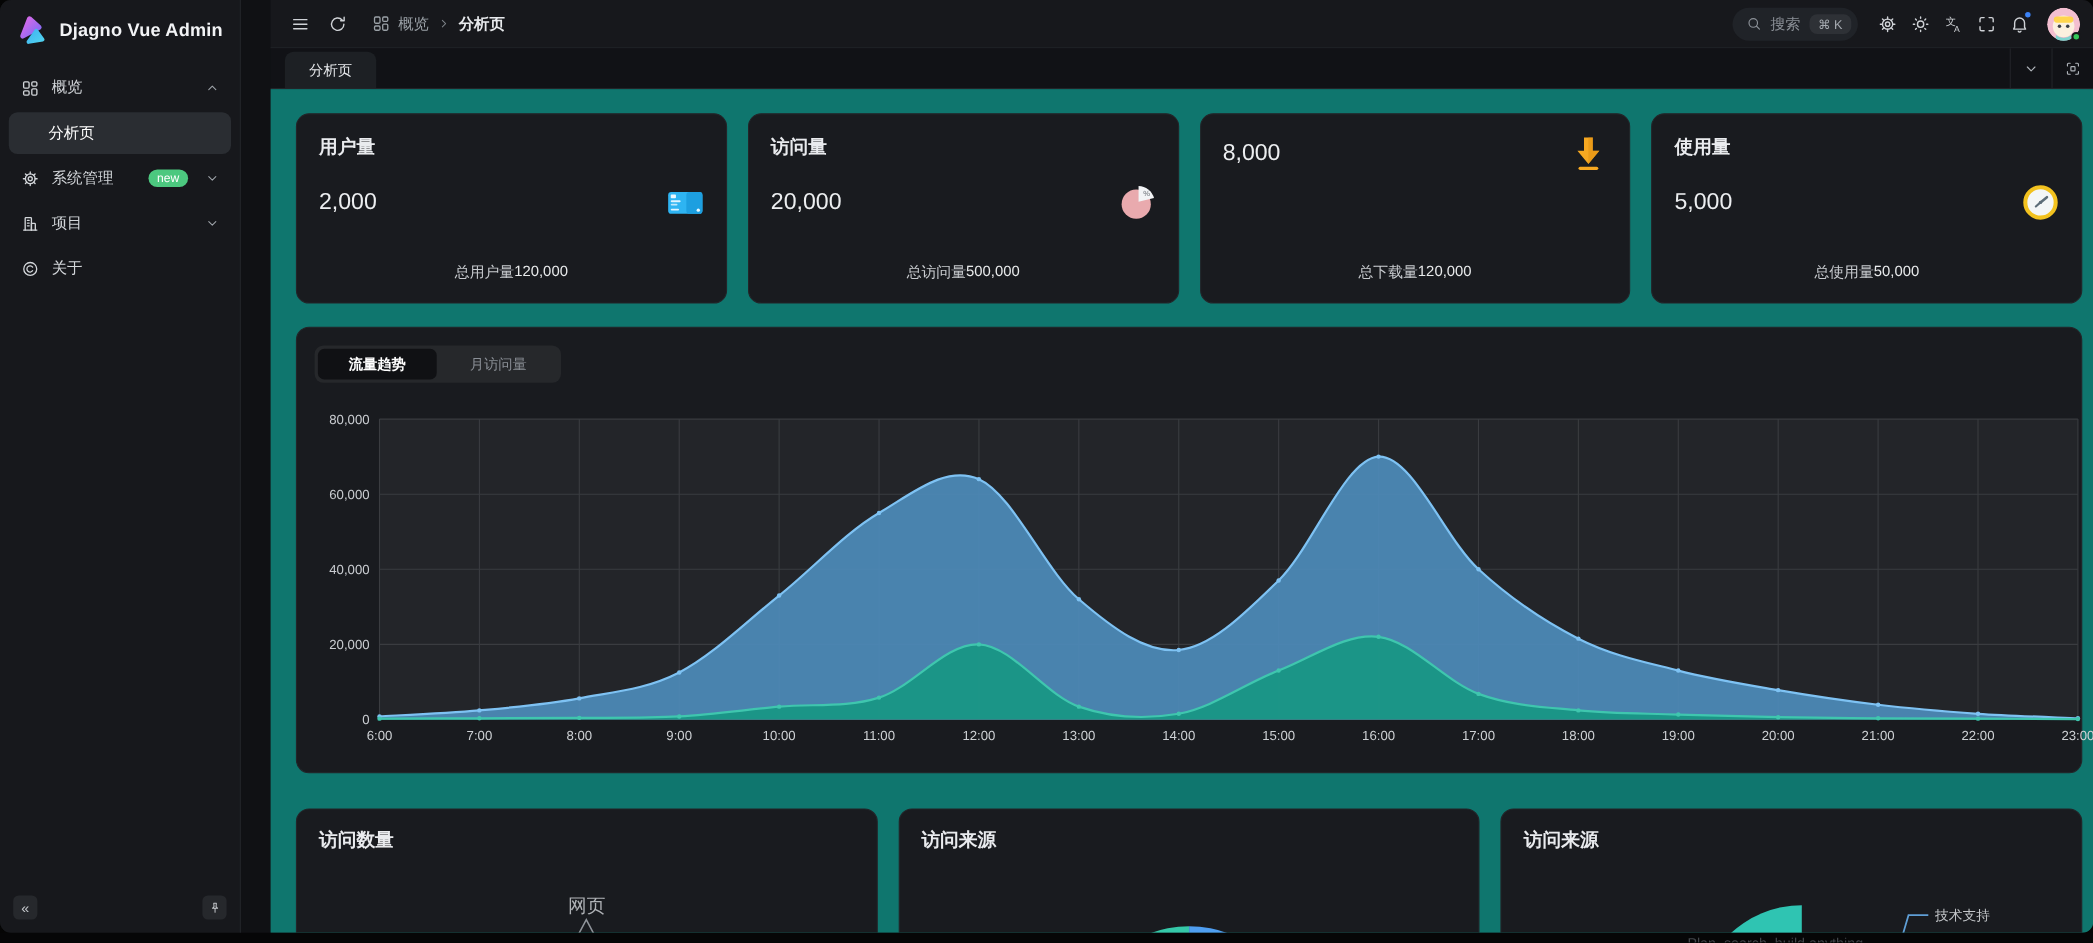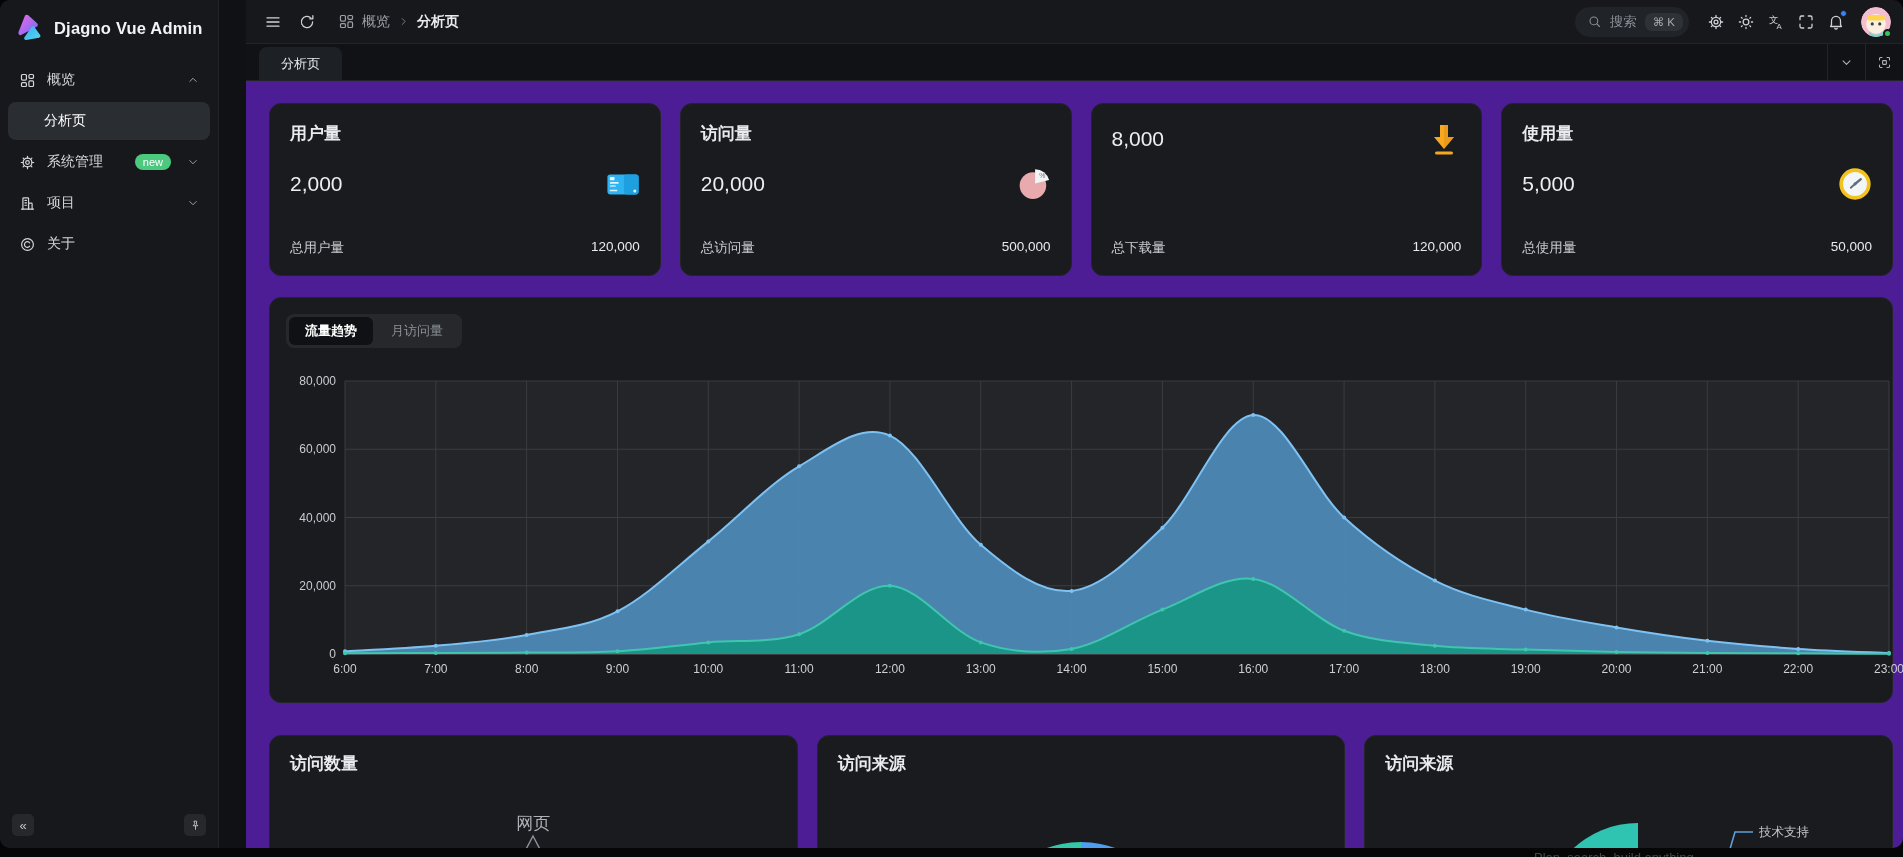--- a/index.html
+++ b/index.html
@@ -45,33 +45,33 @@
   .status-dot{position:absolute;right:-1px;bottom:-1px;width:9px;height:9px;border-radius:50%;border:2px solid #17181c;}
   .bell-wrap{position:relative;}
   .notif-dot{position:absolute;top:3px;right:4px;width:7px;height:7px;border-radius:50%;border:1.5px solid #17181c;}
   
   .tabbar{height:37px;background:#111216;border-bottom:1px solid #222428;display:flex;align-items:flex-end;}
   .tab{height:33px;margin-left:13px;background:#1d2024;border-radius:8px 8px 0 0;padding:0 22px;display:flex;align-items:center;color:#e8eaed;font-size:13px;cursor:pointer;}
   .tab-controls{margin-left:auto;height:100%;display:flex;}
   .tab-ctrl{width:38px;height:100%;border:none;border-left:1px solid #222428;background:transparent;color:#aeb3b9;display:flex;align-items:center;justify-content:center;padding:0;cursor:pointer;}
   .tab-ctrl svg{width:15px;height:15px;}
   
-  .content{flex:1;background:#4c1d95;padding:22px 10px 0 23px;overflow:hidden;}
+  .content{flex:1;background:#0f766e;padding:22px 10px 0 23px;overflow:hidden;}
   .card{background:#191b1f;border:1px solid #232529;border-radius:12px;}
   .stat-row{display:grid;grid-template-columns:repeat(4,1fr);gap:19px;}
   .stat-card{height:173px;padding:18px 20px;display:flex;flex-direction:column;justify-content:space-between;}
   .card-title{color:#e9ebee;font-size:17px;font-weight:700;margin:0;}
   .stat-mid{display:flex;align-items:center;justify-content:space-between;}
   .stat-value{color:#eceef0;font-size:21px;font-weight:500;}
   .stat-icon svg{width:34px;height:34px;display:block;}
-  .stat-foot{display:flex;justify-content:space-between;font-size:13.5px;color:#c9ccd0;margin-top:17px;}
+  .stat-foot{display:flex;justify-content:center;font-size:13.5px;color:#c9ccd0;margin-top:17px;}
   .stat-foot .fv{color:#e8eaeb;}
   .chart-card{margin-top:21px;height:406px;padding:16px;}
   .seg-tabs{display:inline-flex;background:#26282b;border-radius:8px;padding:3px;gap:2px;}
-  .seg{border:none;background:transparent;color:#8b9097;font-size:13px;padding:5px 16px;border-radius:6px;cursor:pointer;}
+  .seg{border:none;background:transparent;color:#8b9097;font-size:13px;padding:5px 28px;border-radius:6px;cursor:pointer;}
   .seg.active{background:#101114;color:#fff;font-weight:700;}
   .chart-host{margin-top:12px;}
   .bottom-row{display:grid;grid-template-columns:repeat(3,1fr);gap:19px;margin-top:32px;}
   .bottom-card{height:300px;padding:16px 20px;position:relative;}
   .bc-deco{position:absolute;left:0;right:0;top:0;bottom:0;pointer-events:none;}
   .bc-weblabel{position:absolute;left:50%;transform:translateX(-50%);top:76px;color:#aeb1b5;font-size:17px;}
   .bc-svg{position:absolute;left:50%;transform:translateX(-50%);top:96px;overflow:visible;}
   .bc3-svg{position:absolute;left:0;top:0;overflow:visible;}
 </style>
 </head>

